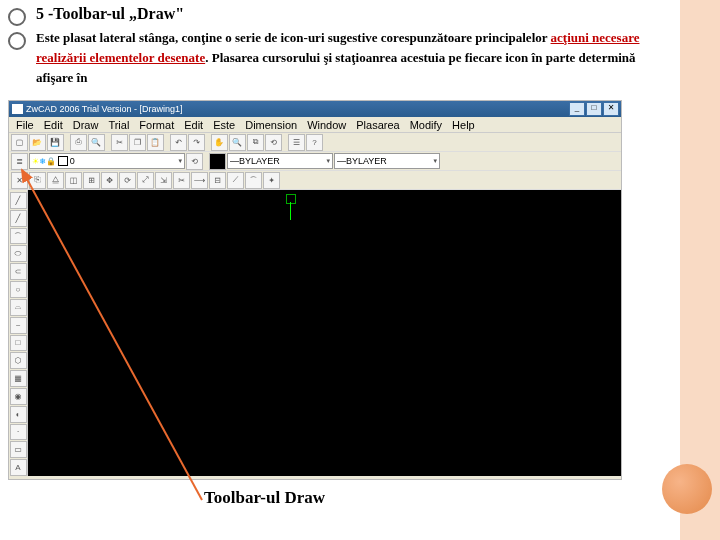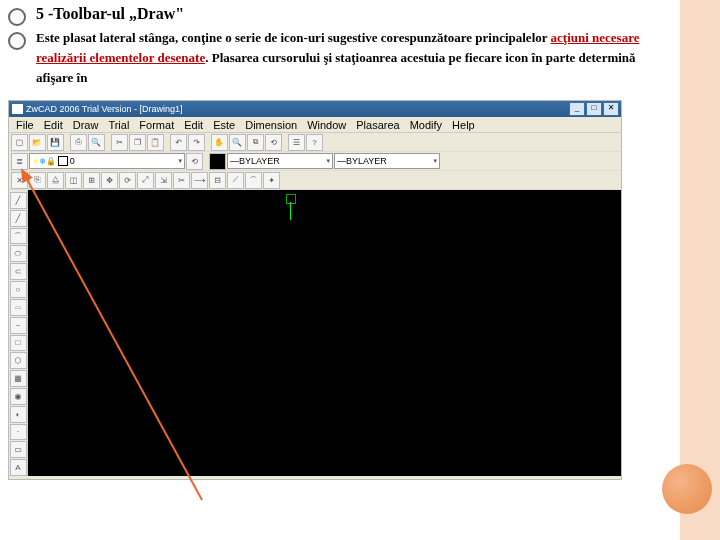--- a/index.html
+++ b/index.html
@@ -175,14 +175,15 @@
 
   <svg class="arrow-svg" width="210" height="350">
     <defs>
         <marker id="ah" markerWidth="8" markerHeight="8" refX="6" refY="3" orient="auto">
           <path d="M0,0 L7,3 L0,6 Z" fill="#e8692e"></path>
         </marker>
       </defs>
     <line x1="190" y1="340" x2="10" y2="10" stroke="#e8692e" stroke-width="2" marker-end="url(#ah)"></line>
   </svg>
 
+  <div class="caption">Toolbar-ul Draw</div>
   <div class="circle-deco"></div>
 </div>
 
 </body></html>

